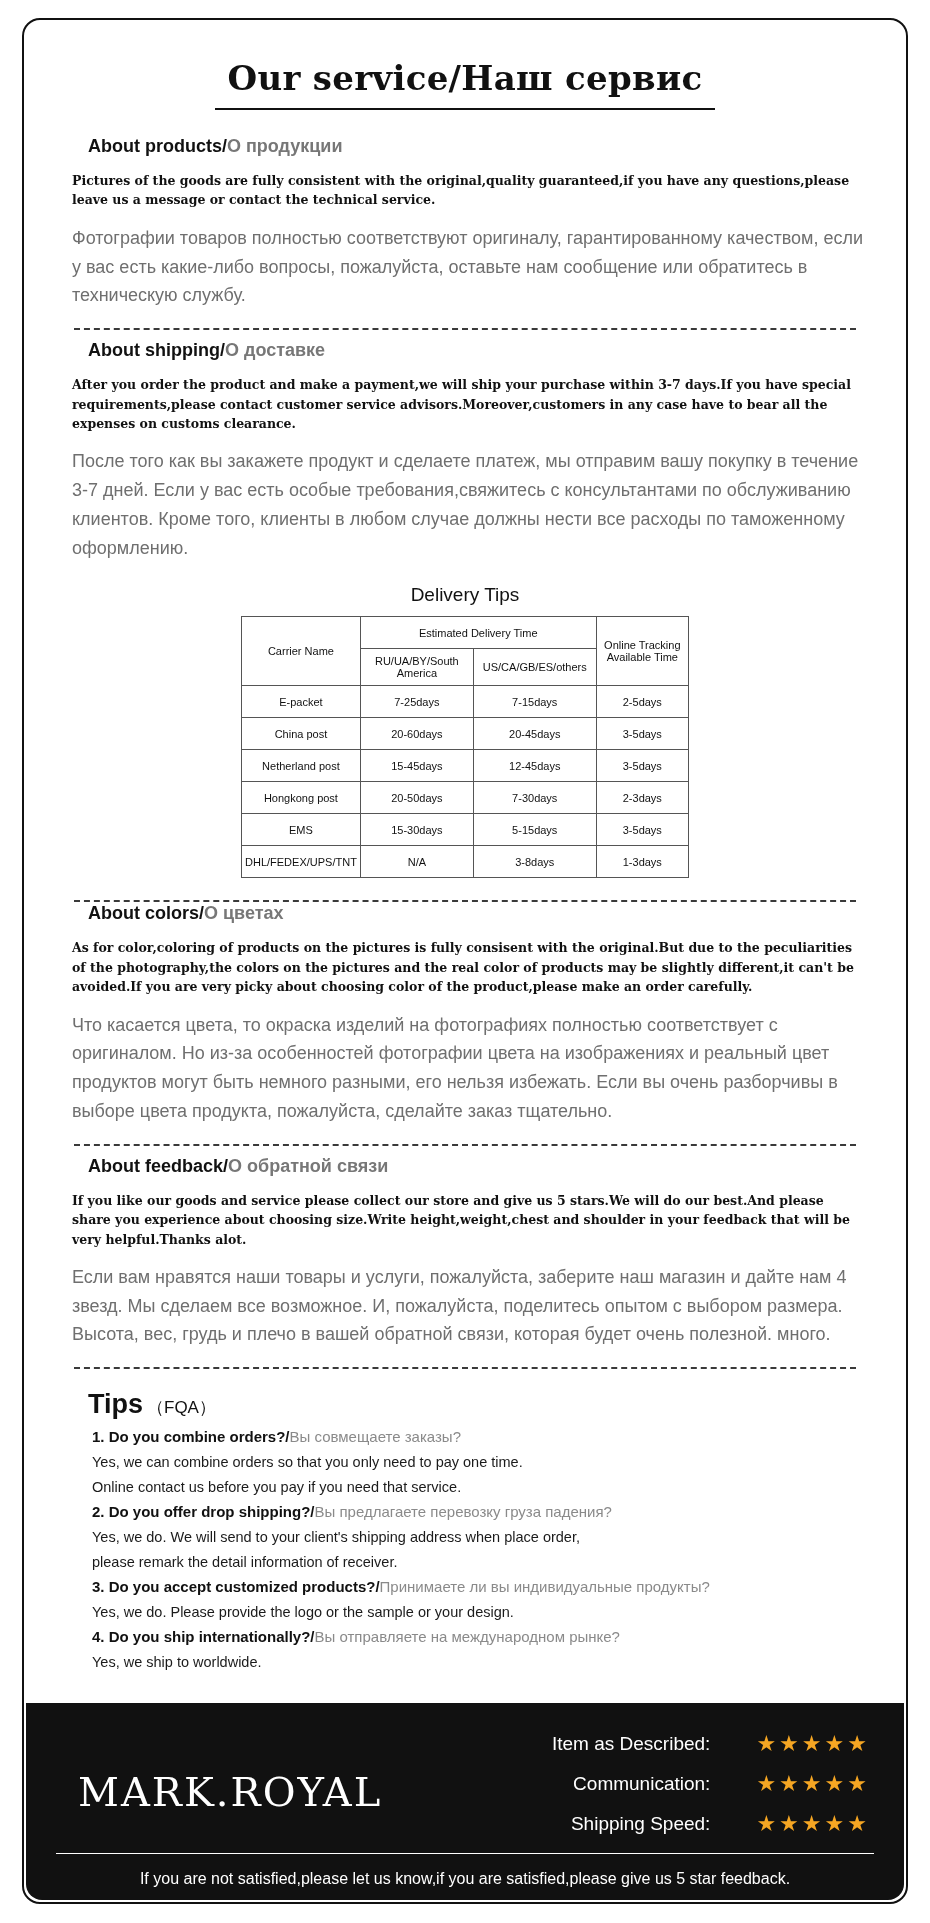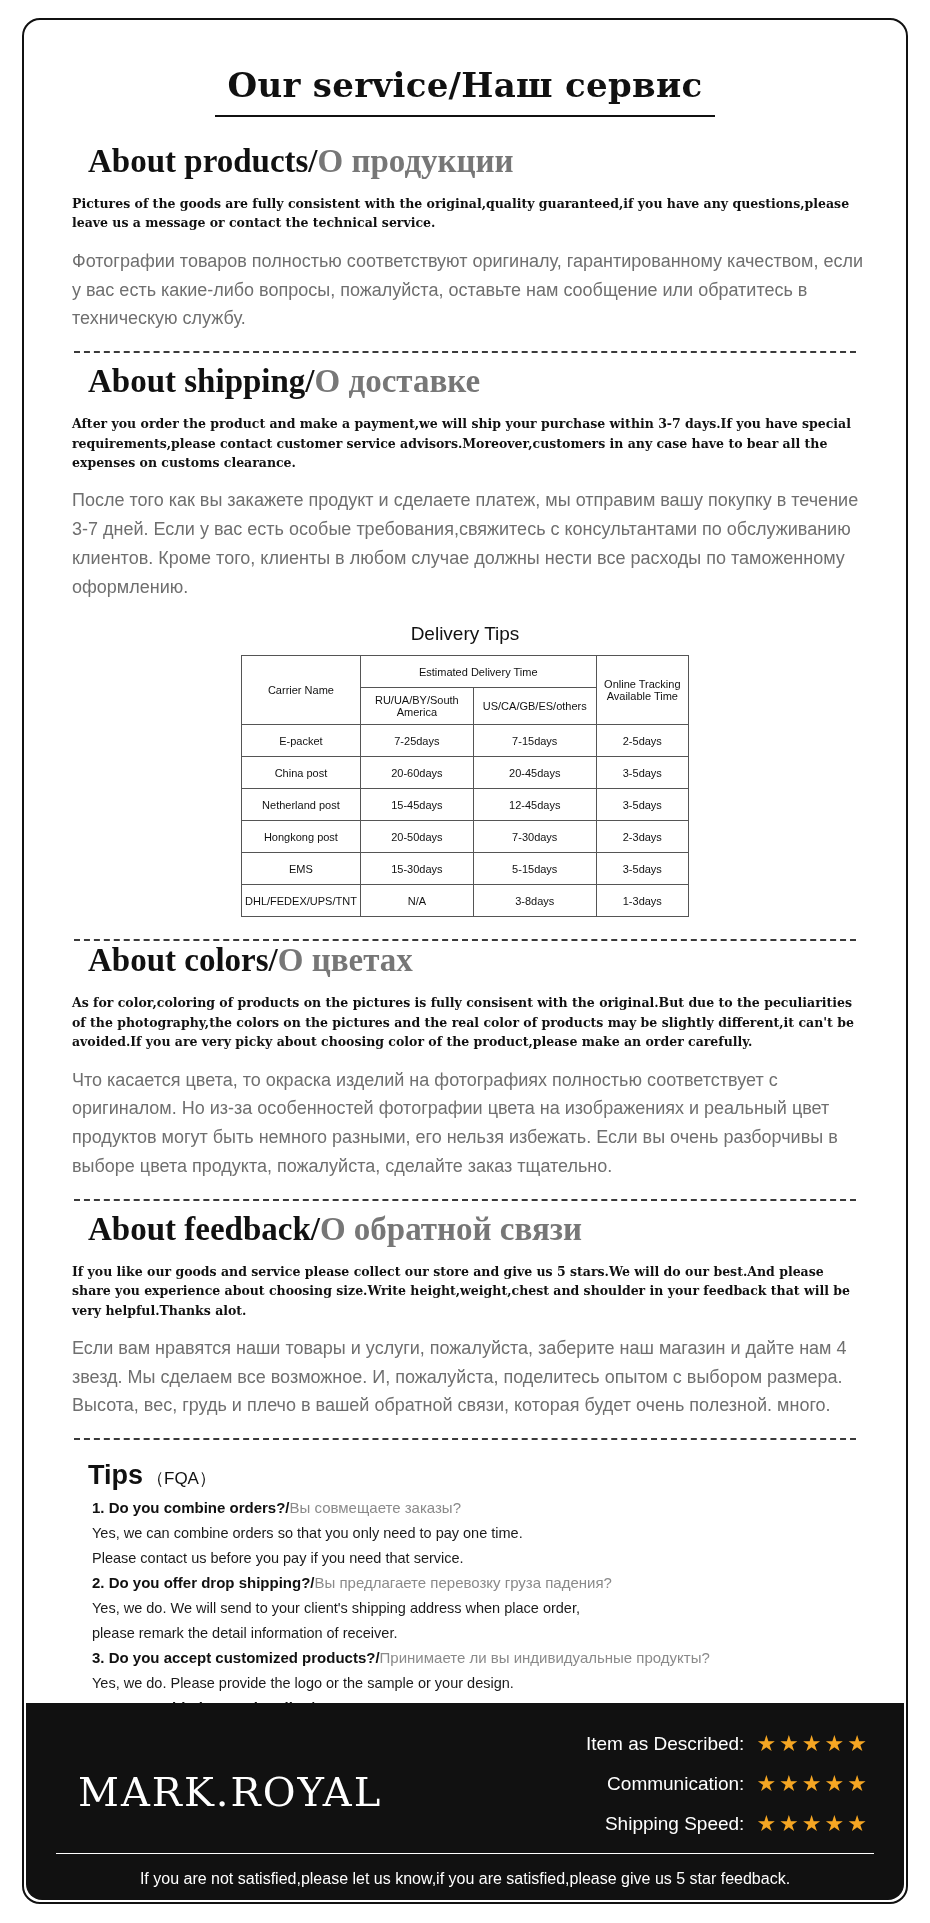--- a/index.html
+++ b/index.html
@@ -1,25 +1,25 @@
 <!DOCTYPE html>
 <html><head>
 <meta charset="utf-8">
 <style>
   html,body{margin:0;padding:0;background:#ffffff;}
   body{width:930px;height:1923px;font-family:"Liberation Sans",sans-serif;}
   .page{position:relative;width:930px;height:1923px;background:#fff;overflow:hidden;}
   .card{position:absolute;left:22px;top:18px;width:886px;height:1886px;border:2px solid #111;border-radius:18px;box-sizing:border-box;background:#fff;}
-  .inner{position:absolute;left:0;top:0;right:0;bottom:0;padding:11px 28px;box-sizing:border-box;}
+  .inner{position:absolute;left:0;top:0;right:0;bottom:0;padding:4px 28px;box-sizing:border-box;}
 
   .title-wrap{margin-top:34px;text-align:center;}
   .main-title{font-family:"DejaVu Serif",serif;font-weight:700;font-size:34px;color:#111;letter-spacing:0.3px;}
   .title-rule{width:500px;height:2px;background:#111;margin:10px auto 0 auto;}
 
-  h2.sec{font-family:Liberation Serif, serif;font-size:33px;font-weight:700;color:#111;margin:0;padding:0;}
+  h2.sec{font-family:Liberation Sans, sans-serif;font-size:18px;font-weight:700;color:#111;margin:0;padding:0;}
   h2.sec .ru{color:#777;font-weight:700;}
   .sec-wrap{margin-top:26px;padding-left:36px;}
 
   p.en{font-family:"DejaVu Serif",serif;font-weight:700;font-size:12.5px;line-height:1.55;color:#111;margin:14px 16px 0 20px;max-width:790px;}
   p.ru{font-family:"Liberation Sans",sans-serif;font-size:18px;line-height:1.6;color:#6f6f6f;margin:14px 0 0 20px;max-width:800px;}
 
   .dashed{border-top:2px dashed #3a3a3a;margin:18px 22px 0 22px;}
 
   .dt-title{text-align:center;font-family:"Liberation Sans",sans-serif;font-size:19px;color:#111;margin-top:22px;}
   table.delivery{border-collapse:collapse;margin:10px auto 0 auto;width:448px;font-size:11px;color:#111;}
@@ -33,21 +33,21 @@
   .tips-wrap{padding-left:36px;margin-top:20px;}
   .tips-title{font-family:"Liberation Sans",sans-serif;font-size:27px;color:#111;font-weight:700;display:inline-block;}
   .tips-fqa{font-size:17px;color:#111;margin-left:4px;}
   .q{font-size:15px;color:#111;margin:8px 0 0 4px;font-weight:700;}
   .q .ru{color:#8a8a8a;font-weight:400;}
   .a{font-size:14.5px;color:#1b1b1b;margin:9px 0 0 4px;font-weight:400;}
 
   .footer{position:absolute;left:2px;right:2px;bottom:2px;height:197px;background:#111;border-radius:0 0 16px 16px;}
   .brand{position:absolute;left:52px;top:66px;font-family:"DejaVu Serif",serif;font-size:40px;letter-spacing:2px;color:#fff;}
   .ratings{position:absolute;right:34px;top:28px;}
-  .rrow{display:flex;align-items:center;justify-content:flex-end;margin-bottom:14px;}
+  .rrow{display:flex;align-items:center;justify-content:flex-end;margin-bottom:14px;gap:34px;}
   .rlabel{color:#fff;font-size:19px;margin-right:12px;}
   .stars{letter-spacing:3px;font-size:22px;color:#f5a623;}
   .footer-note{position:absolute;left:0;right:0;bottom:12px;text-align:center;color:#fff;font-size:16px;}
   .footer-sep{position:absolute;left:30px;right:30px;bottom:46px;height:1px;background:#fff;}
 </style>
 </head>
 <body>
 
 <div class="page">
   <div class="card">
@@ -136,21 +136,21 @@
       </div>
       <p class="en">If you like our goods and service please collect our store and give us 5 stars.We will do our best.And please share you experience about choosing size.Write height,weight,chest and shoulder in your feedback that will be very helpful.Thanks alot.</p>
       <p class="ru">Если вам нравятся наши товары и услуги, пожалуйста, заберите наш магазин и дайте нам 4 звезд. Мы сделаем все возможное. И, пожалуйста, поделитесь опытом с выбором размера. Высота, вес, грудь и плечо в вашей обратной связи, которая будет очень полезной. много.</p>
       <div class="dashed"></div>
 
       <div class="tips-wrap">
         <span class="tips-title">Tips</span><span class="tips-fqa">（FQA）</span>
 
         <div class="q"><span>1. Do you combine orders?/</span><span class="ru">Вы совмещаете заказы?</span></div>
         <div class="a">Yes, we can combine orders so that you only need to pay one time.</div>
-        <div class="a">Please contact us before you pay if you need that service.</div>
+        <div class="a">Online contact us before you pay if you need that service.</div>
 
         <div class="q"><span>2. Do you offer drop shipping?/</span><span class="ru">Вы предлагаете перевозку груза падения?</span></div>
         <div class="a">Yes, we do. We will send to your client's shipping address when place order,</div>
         <div class="a">please remark the detail information of receiver.</div>
 
         <div class="q"><span>3. Do you accept customized products?/</span><span class="ru">Принимаете ли вы индивидуальные продукты?</span></div>
         <div class="a">Yes, we do. Please provide the logo or the sample or your design.</div>
 
         <div class="q"><span>4. Do you ship internationally?/</span><span class="ru">Вы отправляете на международном рынке?</span></div>
         <div class="a">Yes, we ship to worldwide.</div>

